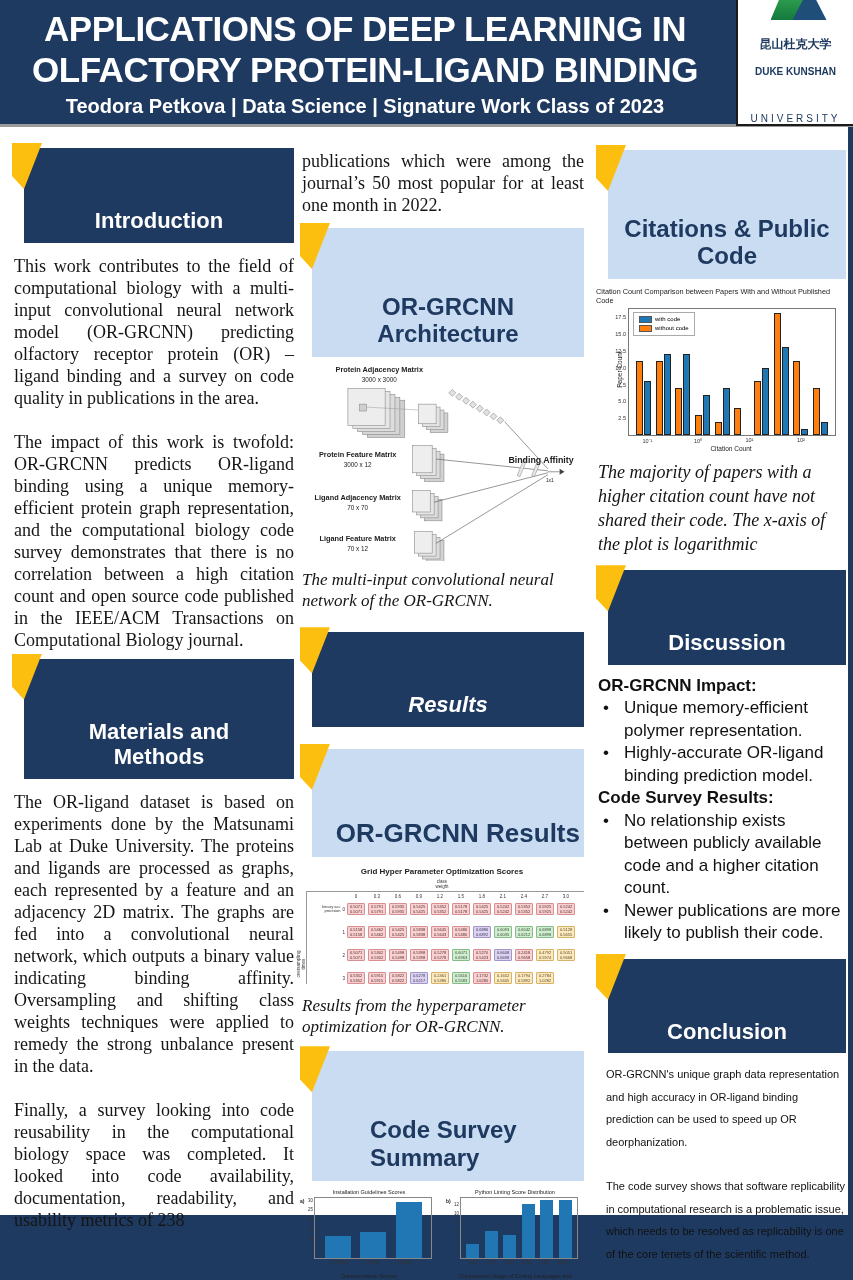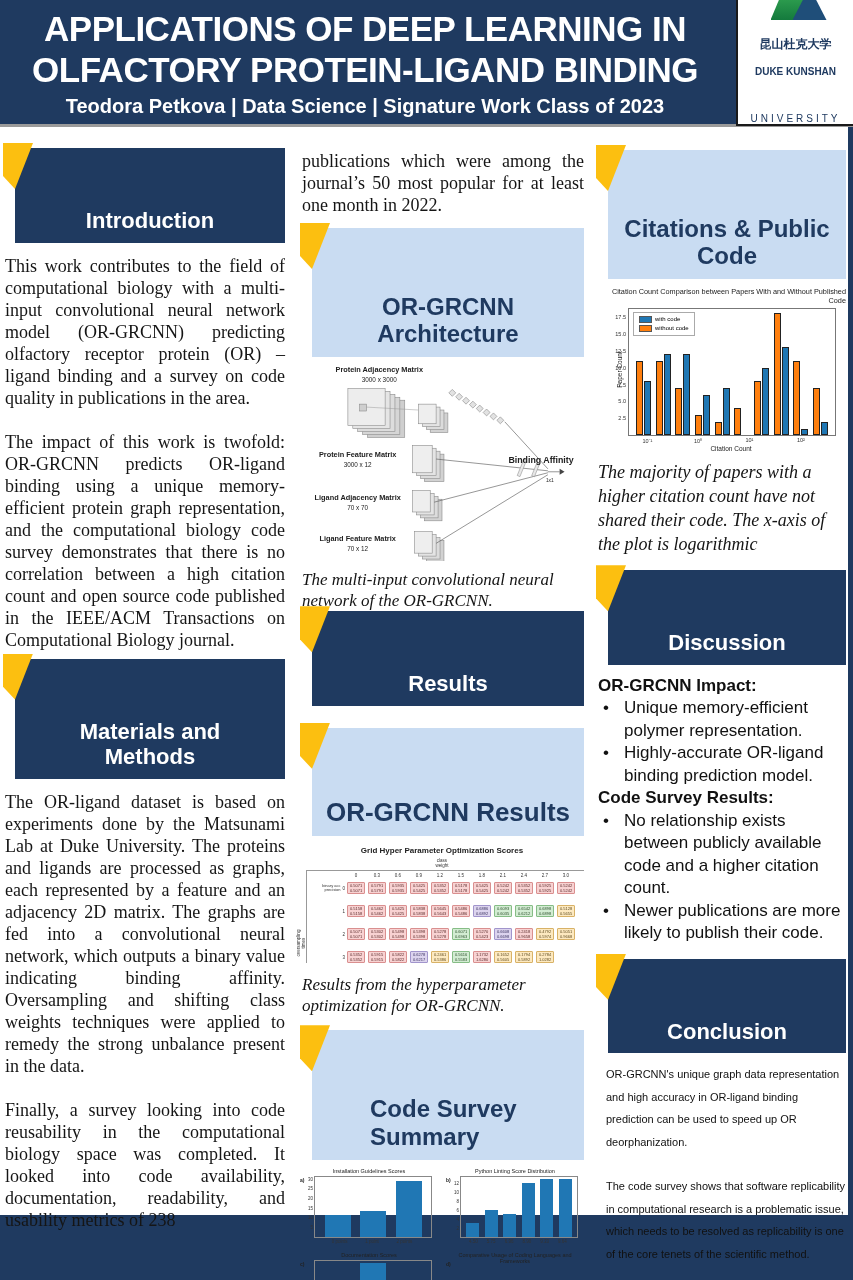--- a/index.html
+++ b/index.html
@@ -26,21 +26,21 @@
   .mt-blue{position:absolute;right:2px;bottom:0;width:34px;height:33px;background:#1f4e79;
            clip-path:polygon(50% 0,100% 100%,0 100%);}
   .logo-cn{font-size:12px;color:var(--navy);font-weight:700;margin-top:4px;}
   .logo-en1{font-size:10px;color:var(--navy);font-weight:700;margin-top:1px;}
   .logo-en2{font-size:10px;color:var(--navy);letter-spacing:3px;margin-top:24px;}
   .right-strip{position:absolute;top:127px;right:0;width:5px;height:1153px;background:var(--navy);}
   .footbar{position:absolute;left:0;bottom:0;width:853px;height:65px;background:var(--navy);}
 
   
   .col{position:absolute;top:138px;}
-  .col-left{left:3px;width:282px;}
+  .col-left{left:12px;width:282px;}
   .col-mid{left:300px;width:284px;}
   .col-right{left:596px;width:250px;}
 
   
   .sec-head{position:relative;margin-left:12px;padding:9px 4px;text-align:center;font-weight:700;
             white-space:pre-line;line-height:1.16;}
   .sec-head.navy{background:var(--navy);color:#fff;font-size:22px;}
   .sec-head.blue{background:var(--lblue);color:var(--navy);font-size:24px;}
   .sec-head.big{font-size:26px;}
   .sec-head.align-left{text-align:left;padding-left:58px;}
@@ -58,21 +58,21 @@
   
   .arch{width:284px;height:200px;margin-top:4px;display:block;}
   .arch text{font-family:"Liberation Sans",sans-serif;fill:#222;}
   .arch-lab{font-size:7.5px;font-weight:600;}
   .arch-size{font-size:6.5px;}
   .arch-out{font-size:9px;font-weight:700;fill:#111;}
   .arch-out-size{font-size:5px;}
 
   
   #citation-chart{margin-top:8px;position:relative;}
-  .cc-title{font-size:7.3px;text-align:right;color:#222;margin-bottom:3px;}
+  .cc-title{font-size:7.3px;text-align:left;color:#222;margin-bottom:3px;}
   .cc-outer{position:relative;margin-left:32px;width:206px;}
   .cc-plot{position:relative;width:206px;height:126px;border:1px solid #777;background:#fff;}
   .cc-legend{position:absolute;top:3px;left:4px;border:1px solid #aaa;padding:2px 5px;font-size:6px;
              background:#fff;z-index:2;}
   .cc-leg-row{display:flex;align-items:center;gap:3px;line-height:9px;}
   .cc-swatch{width:11px;height:5px;border:0.5px solid #555;}
   .cc-ytick{position:absolute;right:100%;margin-right:3px;font-size:5.5px;transform:translateY(50%);color:#333;}
   .cc-bars{position:absolute;inset:0;display:flex;align-items:flex-end;justify-content:space-between;
            padding:0 7px;}
   .cc-group{display:flex;align-items:flex-end;gap:1px;height:100%;}
@@ -243,26 +243,26 @@
       <text x="56" y="142" text-anchor="middle" class="arch-lab">Ligand Adjacency Matrix</text>
       <text x="56" y="152" text-anchor="middle" class="arch-size">70 x 70</text>
       <text x="56" y="184" text-anchor="middle" class="arch-lab">Ligand Feature Matrix</text>
       <text x="56" y="194" text-anchor="middle" class="arch-size">70 x 12</text>
       <text x="243" y="104" text-anchor="middle" class="arch-out">Binding Affinity</text>
       <text x="252" y="123" text-anchor="middle" class="arch-out-size">1x1</text>
     </svg>
 
     <p class="caption">The multi-input convolutional neural network of the OR-GRCNN.</p>
 
-    <div class="sec-head navy" style="margin-top:0;">
+    <div class="sec-head navy" style="margin-top:21px;font-style:italic;">
       <span class="flag"></span>
       <span>Results</span>
     </div>
 
-    <div class="sec-head blue big" style="margin-top:22px;">
+    <div class="sec-head blue big" style="margin-top:22px;text-align:right;">
       <span class="flag"></span>
       <span>OR-GRCNN Results</span>
     </div>
 
     <div id="heatmap">
         <div class="hm-title">Grid Hyper Parameter Optimization Scores</div>
         <div class="hm-topaxis">class
 weight</div>
         <div class="hm-side">oversampling
 times</div>

